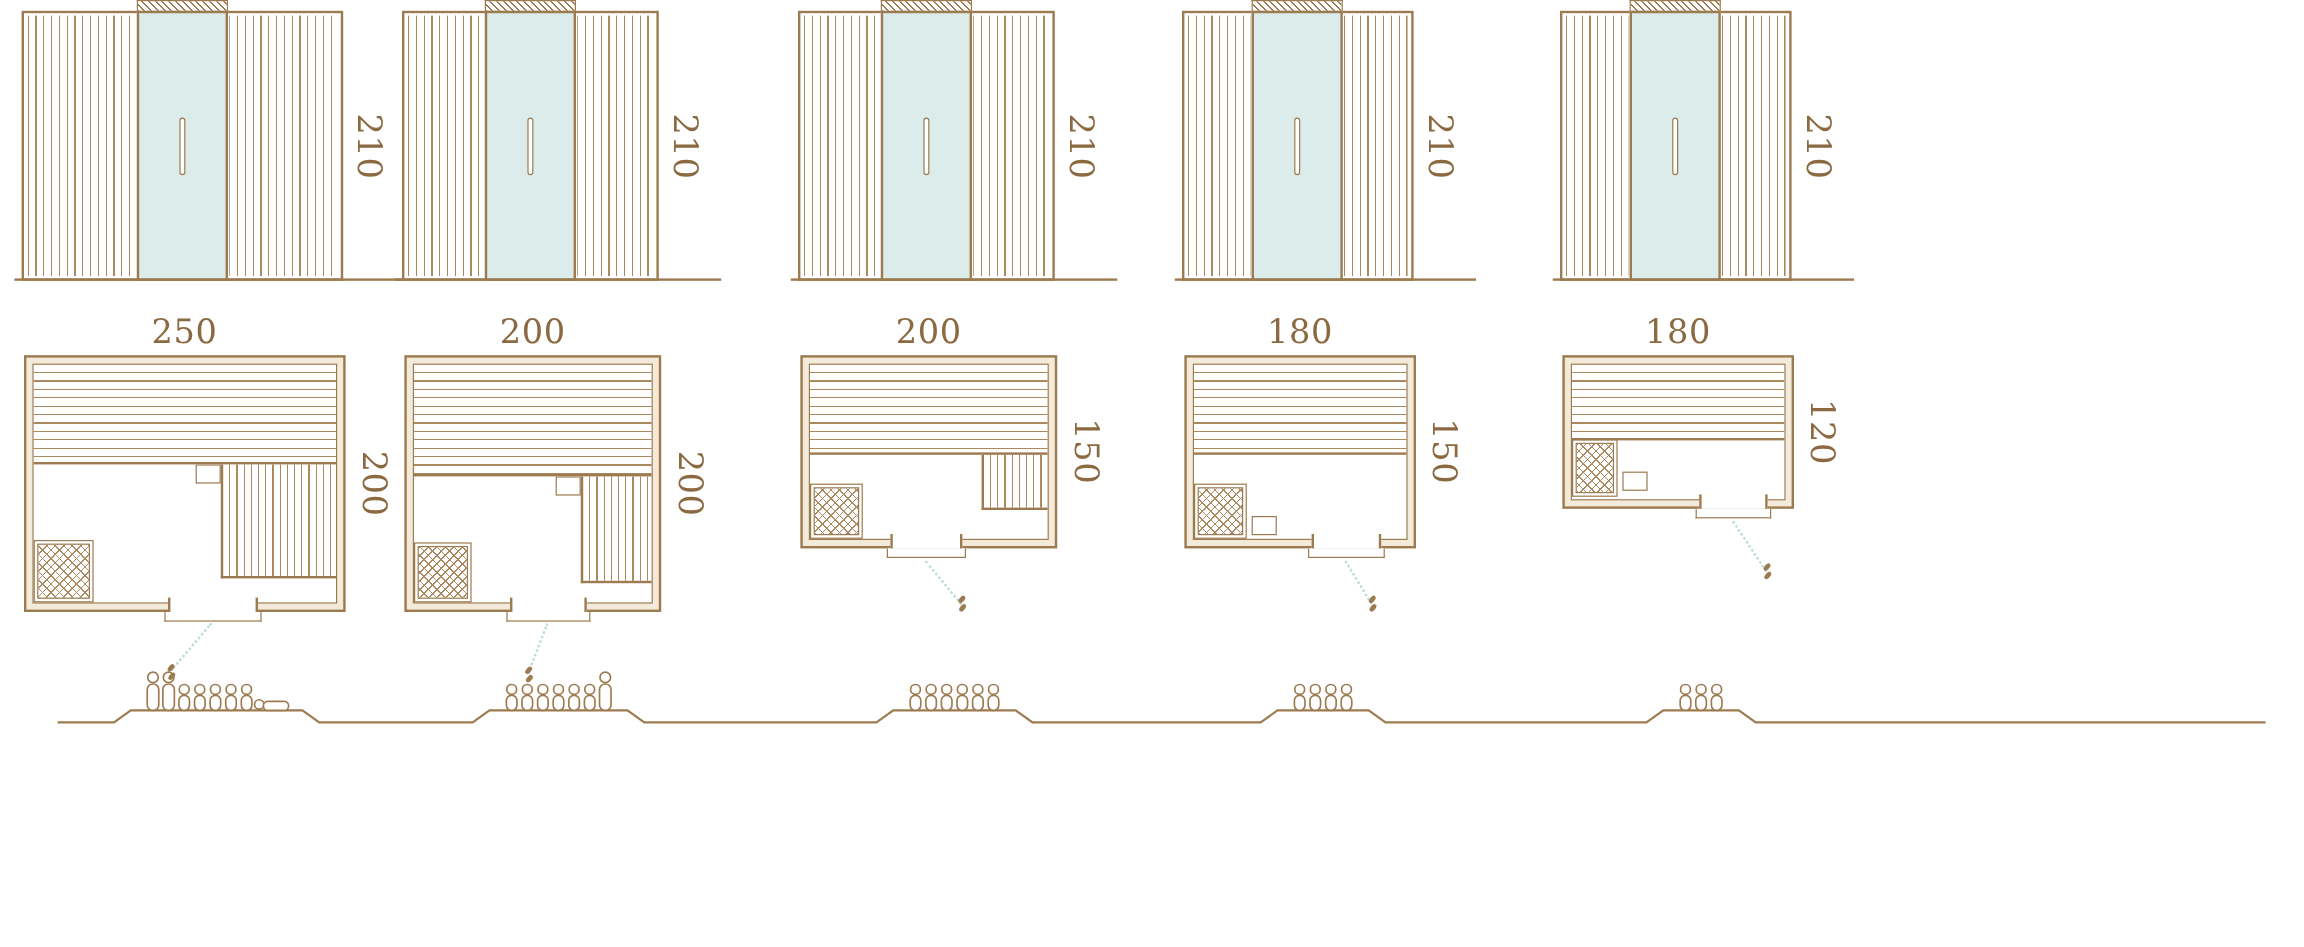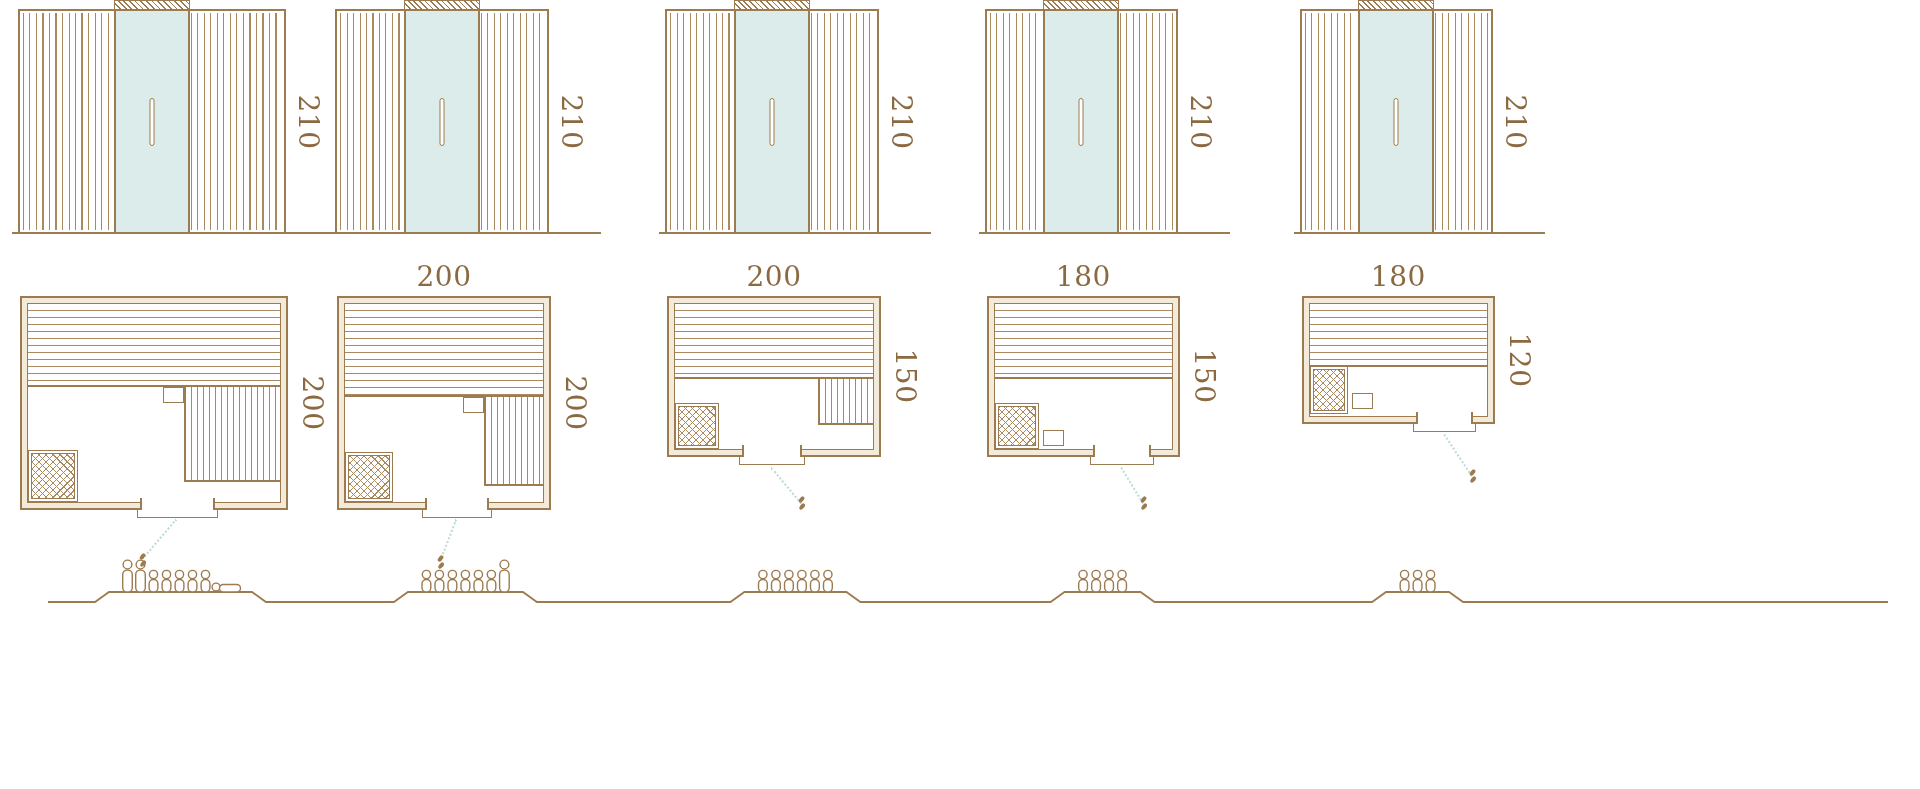--- a/index.html
+++ b/index.html
@@ -180,20 +180,21 @@
       <div class="panel panel-left" style="left: 3px; width: 89.75px;"></div>
       <div class="door" style="left: 93.75px; width: 76px;">
         <div class="handle"></div>
       </div>
       <div class="panel panel-right" style="right: 3px; width: 89.75px;"></div>
     </div>
     <div class="hlabel" style="left: 289.5px; top: 121.5px;">210</div>
     <div class="ground" style="left: -6px; top: 232px; width: 325.5px;"></div>
 
     <div class="plan" style="left: 2px; top: 296px; width: 267.5px; height: 214px;">
+      <div class="wlabel">250</div>
       <div class="dlabel">200</div>
       <div class="plan-inner">
         <div class="bench-top" style="height: 42%;"></div>
         <div class="bench-right" style="left: 62%; top: 42%; height: 48%;"></div>
         <div class="bench-step" style="left: calc(62% - 21px); top: 42%;"></div>
         <div class="heater" style="width: 44px; height: 46px;"></div>
       </div>
       <div class="door-gap" style="left: 117.7px; width: 74.9px;"></div>
       <div class="landing" style="left: 114.7px; width: 80.9px;"></div>
       <div class="swing" style="left: 155.15px; top: 222px; width: 52.4976px; transform: rotate(2.27529rad); transform-origin: 0px 0px;"></div>

